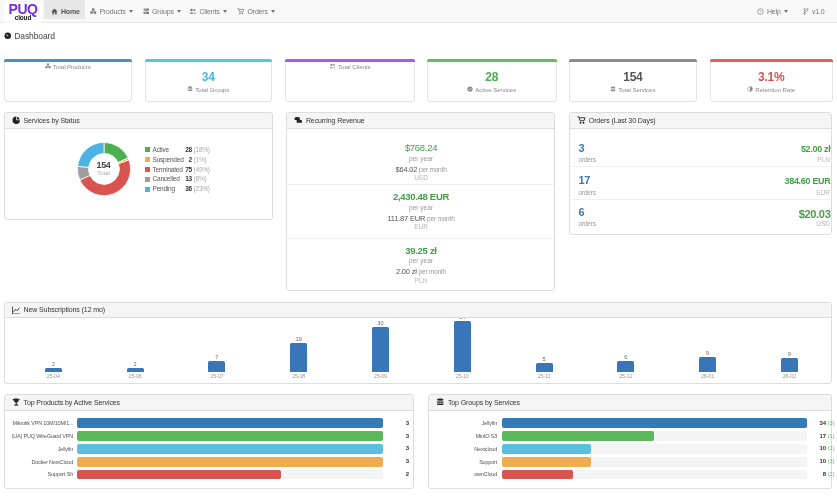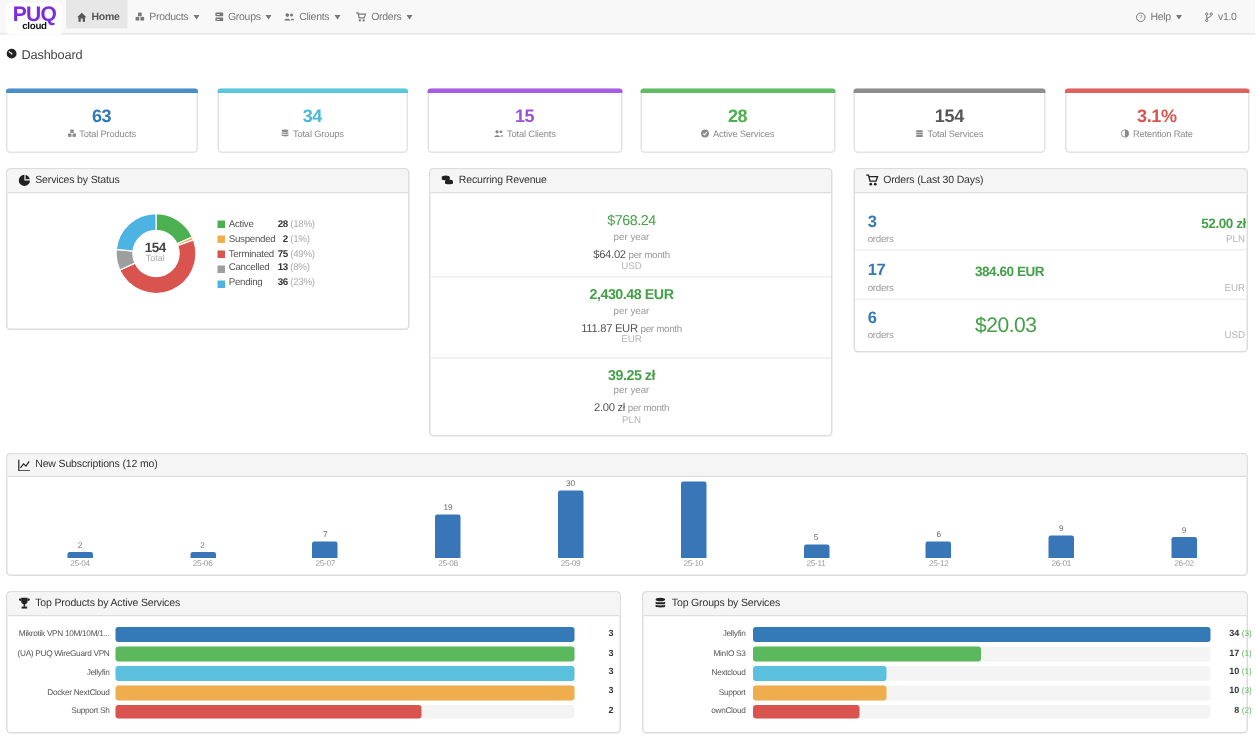--- a/index.html
+++ b/index.html
@@ -122,21 +122,20 @@
   <svg width="7.5" height="7.5" viewBox="0 0 16 16" style="margin-right:2.5px;">
       <circle cx="8" cy="8" r="7" fill="#222"></circle>
       <path d="M8 8 L4 5" stroke="#fff" stroke-width="1.5"></path>
       <circle cx="8" cy="8" r="1.2" fill="#fff"></circle>
     </svg>
   Dashboard
 </div>
 
 <div class="scard" style="left:4px; width:127.5px;">
     <div class="accent" style="background:#4a8fca;"></div>
-    <div class="num" style="color:#2e79b8;">63</div>
     <div class="lbl"><svg width="6" height="6" viewBox="0 0 16 16">
         <g fill="#8a8a8a">
           <rect x="1" y="8" width="6" height="6"></rect>
           <rect x="9" y="8" width="6" height="6"></rect>
           <rect x="5" y="1" width="6" height="6"></rect>
         </g>
       </svg>Total Products</div>
   </div>
 <div class="scard" style="left:144.5px; width:127.5px;">
     <div class="accent" style="background:#57c7dd;"></div>
@@ -144,21 +143,20 @@
     <div class="lbl"><svg width="6" height="6" viewBox="0 0 16 16">
         <g fill="#8a8a8a">
           <ellipse cx="8" cy="3" rx="6" ry="2.2"></ellipse>
           <path d="M2 5.5 C2 7 14 7 14 5.5 V8 C14 9.5 2 9.5 2 8 Z"></path>
           <path d="M2 9.5 C2 11 14 11 14 9.5 V12 C14 13.5 2 13.5 2 12 Z"></path>
         </g>
       </svg>Total Groups</div>
   </div>
 <div class="scard" style="left:285px; width:129.5px;">
     <div class="accent" style="background:#a65ce4;"></div>
-    <div class="num" style="color:#9b51d8;">15</div>
     <div class="lbl"><svg width="7" height="6" viewBox="0 0 18 16">
         <g fill="#8a8a8a">
           <circle cx="6" cy="5" r="3"></circle>
           <path d="M1 14 C1 10 11 10 11 14 Z"></path>
           <circle cx="13" cy="5" r="2.5"></circle>
           <path d="M11.5 13.5 C13 10 17 11 17 13.5 Z"></path>
         </g>
       </svg>Total Clients</div>
   </div>
 <div class="scard" style="left:427px; width:129.5px;">
@@ -265,25 +263,25 @@
   <div class="osep" style="top:53.4px;"></div>
   <div class="osep" style="top:85.9px;"></div>
 </div>
 <div id="orders">
     <div class="abs" style="left:578.5px; top:141.5px; font-size:11px; line-height:12px; font-weight:bold; letter-spacing:-0.3px; color:#337ab7;">3</div>
     <div class="abs" style="left:578.5px; top:156px; font-size:6.5px; letter-spacing:-0.2px; color:#999;">orders</div>
     <div class="abs" style="left:650px; top:143.5px; width:180.5px; text-align:right; font-size:9px; font-weight:bold; letter-spacing:-0.3px; color:#43a047;">52.00 zł</div>
     <div class="abs" style="left:650px; top:156px; width:180px; text-align:right; font-size:6.5px; color:#b5b5b5;">PLN</div>
     <div class="abs" style="left:578.5px; top:174px; font-size:11px; line-height:12px; font-weight:bold; letter-spacing:-0.3px; color:#337ab7;">17</div>
     <div class="abs" style="left:578.5px; top:188.5px; font-size:6.5px; letter-spacing:-0.2px; color:#999;">orders</div>
-    <div class="abs" style="left:650px; top:176px; width:180.5px; font-size:9px; font-weight:bold; letter-spacing:-0.3px; color:#43a047;">384.60 EUR</div>
+    <div class="abs" style="left:650px; top:176px; width:180.5px; text-align:right; font-size:9px; font-weight:bold; letter-spacing:-0.3px; color:#43a047;">384.60 EUR</div>
     <div class="abs" style="left:650px; top:188.5px; width:180px; text-align:right; font-size:6.5px; color:#b5b5b5;">EUR</div>
     <div class="abs" style="left:578.5px; top:205.5px; font-size:11px; line-height:12px; font-weight:bold; letter-spacing:-0.3px; color:#337ab7;">6</div>
     <div class="abs" style="left:578.5px; top:220px; font-size:6.5px; letter-spacing:-0.2px; color:#999;">orders</div>
-    <div class="abs" style="left:650px; top:207.5px; width:180.5px; text-align:left; font-size:14px; font-weight:normal; letter-spacing:-0.3px; color:#43a047;">$20.03</div>
+    <div class="abs" style="left:650px; top:207.5px; width:180.5px; text-align:right; font-size:11px; font-weight:bold; letter-spacing:-0.3px; color:#43a047;">$20.03</div>
     <div class="abs" style="left:650px; top:220px; width:180px; text-align:right; font-size:6.5px; color:#b5b5b5;">USD</div>
   </div>
 
 <div class="panel" style="left:4px; top:301.5px; width:828.4px; height:82px;">
   <div class="phead"><svg width="8.5" height="8.5" viewBox="0 0 16 16">
         <path d="M1 1 V15 H15" stroke="#222" stroke-width="1.5" fill="none"></path>
         <path d="M3 11 L7 6 L10 9 L14 3" stroke="#222" stroke-width="1.5" fill="none"></path>
       </svg>New Subscriptions (12 mo)</div>
 </div>
 <div id="vbars">

